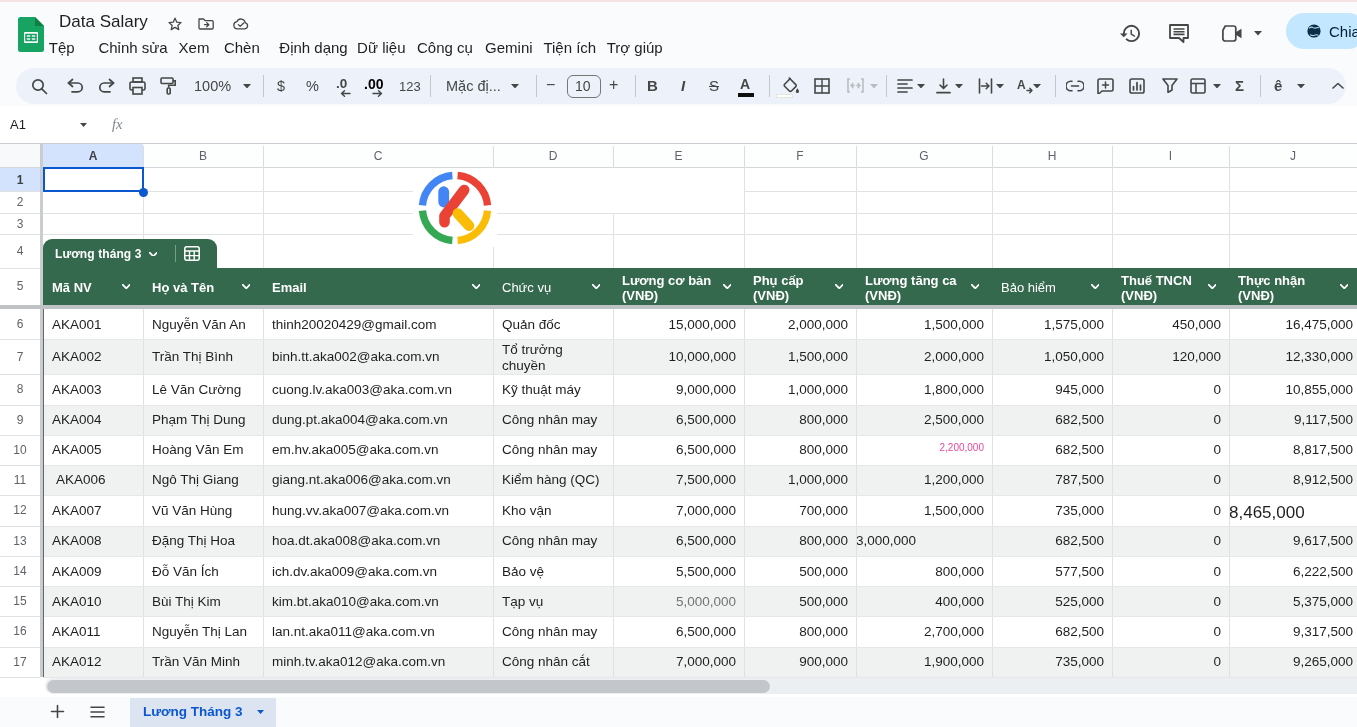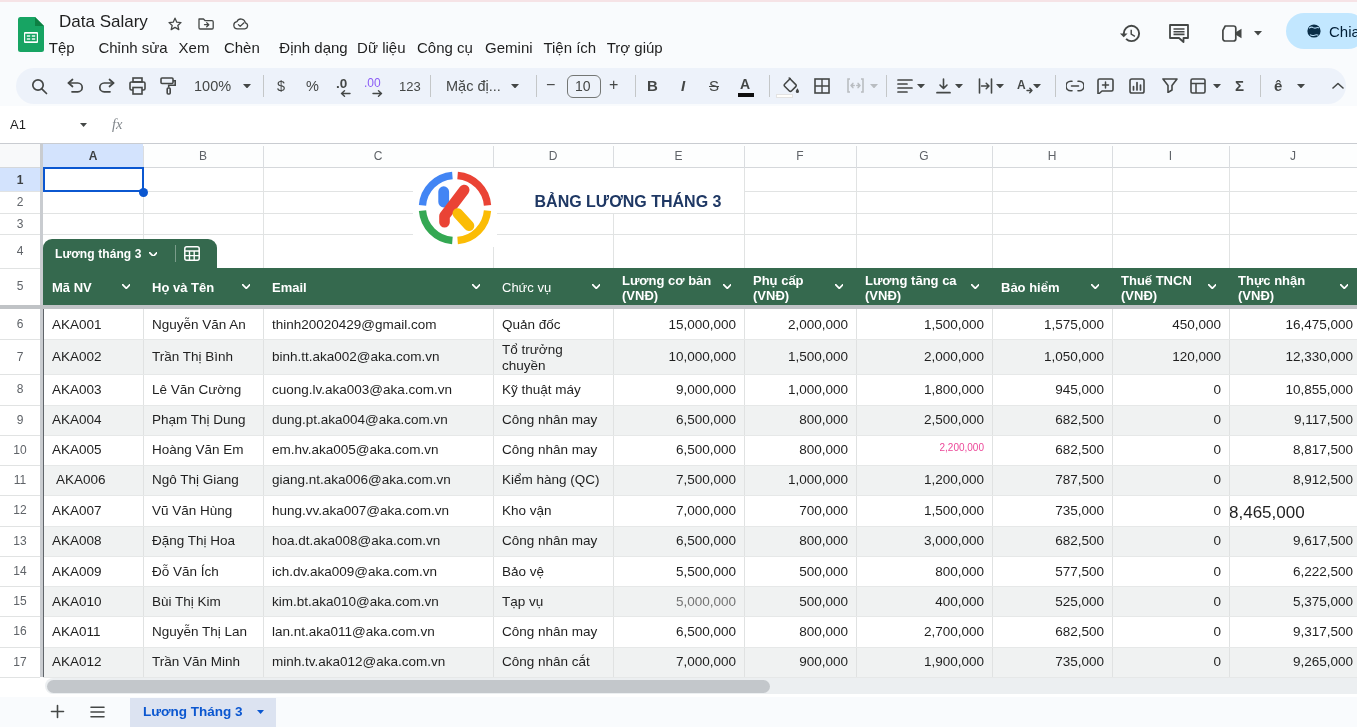--- a/index.html
+++ b/index.html
@@ -92,21 +92,21 @@
 <svg class="ic" style="left:243.0px;top:83.8px" width="8" height="4.5" viewBox="0 0 8 4.5">
       <path d="M0 0 L4.0 4.5 L8 0 Z" fill="#444746"></path>
     </svg>
 <div class="abs" style="left:263px;top:75.0px;width:1px;height:22px;background:#c4c7c8"></div>
 <div class="abs" style="left:277px;top:78px;font-size:14.5px;color:#444746">$</div>
 <div class="abs" style="left:306px;top:78px;font-size:14.5px;color:#444746">%</div>
 <div class="abs" style="left:336px;top:76px;font-size:13.5px;font-weight:700;color:#444746">.0</div>
 <svg class="ic" style="left:340px;top:90px" width="11" height="7" viewBox="0 0 11 7">
       <path d="M10 3.5 H1.5 M4.5 0.8 L1.5 3.5 l3 2.7" fill="none" stroke="#444746" stroke-width="1.4" stroke-linecap="round" stroke-linejoin="round"></path>
     </svg>
-<div class="abs" style="left:364px;top:76px;font-size:12px;font-weight:400;color:#8b5cf6">.00</div>
+<div class="abs" style="left:364px;top:76px;font-size:14px;font-weight:700;color:#000000">.00</div>
 <svg class="ic" style="left:372px;top:90px" width="11" height="7" viewBox="0 0 11 7">
       <path d="M1 3.5 H9.5 M6.5 0.8 L9.5 3.5 l-3 2.7" fill="none" stroke="#444746" stroke-width="1.4" stroke-linecap="round" stroke-linejoin="round"></path>
     </svg>
 <div class="abs" style="left:399px;top:79px;font-size:13px;color:#444746">123</div>
 <div class="abs" style="left:430px;top:75.0px;width:1px;height:22px;background:#c4c7c8"></div>
 <div class="abs" style="left:446px;top:78px;font-size:14.5px;color:#444746">Mặc đị...</div>
 <svg class="ic" style="left:511.0px;top:83.8px" width="8" height="4.5" viewBox="0 0 8 4.5">
       <path d="M0 0 L4.0 4.5 L8 0 Z" fill="#444746"></path>
     </svg>
 <div class="abs" style="left:536px;top:75.0px;width:1px;height:22px;background:#c4c7c8"></div>
@@ -288,21 +288,20 @@
 <path d="M 32.5 2.6 A 32.6 32.6 0 0 1 2.6 32.5" stroke="#fbbc05"></path>
 <path d="M -2.6 32.5 A 32.6 32.6 0 0 1 -32.5 2.6" stroke="#34a853"></path>
 </g>
 <g stroke-linecap="round">
 <path d="M -11.3 -16.3 L -11.3 -6" stroke="#4285f4" stroke-width="10.8"></path>
 <path d="M 9.2 -18 L -10.5 8 L -10.5 14.3" stroke="#ea4335" stroke-width="10.6" stroke-linejoin="round" fill="none"></path>
 <path d="M 2.8 5.5 L 14 17.8" stroke="#fbbc05" stroke-width="10.6"></path>
 </g>
 </g>
     </svg>
-<div class="abs" style="left:454px;top:193px;width:348px;height:20px;text-align:center;font-size:16px;font-weight:700;color:#1f3864">BẢNG LƯƠNG THÁNG 3</div>
 <div class="abs" style="left:43px;top:167px;width:101px;height:24.5px;border:2px solid #0b57d0;background:transparent"></div>
 <div class="abs" style="left:139px;top:187.5px;width:9px;height:9px;border-radius:50%;background:#0b57d0"></div>
 <div class="abs" style="left:43px;top:239px;width:174px;height:29px;background:#35694e;border-radius:9px 9px 0 0"></div>
 <div class="abs" style="left:55px;top:247px;font-size:12px;font-weight:700;color:#fff;letter-spacing:.1px">Lương tháng 3</div>
 <svg class="ic" style="left:148.7px;top:251.6px" width="8.6" height="4.8" viewBox="0 0 8.6 4.8">
       <path d="M0.5 0.5 L4.3 4.3 L8.1 0.5" fill="none" stroke="#fff" stroke-width="1.8" stroke-linecap="round" stroke-linejoin="round"></path>
     </svg>
 <div class="abs" style="left:175px;top:245px;width:1px;height:17px;background:rgba(255,255,255,.35)"></div>
 <svg class="ic" style="left:184px;top:246px" width="16" height="15" viewBox="0 0 16 15">
       <rect x="0.8" y="0.8" width="14.4" height="13.4" rx="2" fill="none" stroke="#fff" stroke-width="1.5"></rect>
@@ -330,21 +329,21 @@
       <path d="M0.5 0.5 L4.3 4.3 L8.1 0.5" fill="none" stroke="#fff" stroke-width="1.75" stroke-linecap="round" stroke-linejoin="round"></path>
     </svg>
 <div class="abs" style="left:753px;top:272.5px;font-size:13px;font-weight:700;color:#fff;line-height:15px">Phụ cấp<br>(VNĐ)</div>
 <svg class="ic" style="left:834.7px;top:284.1px" width="8.6" height="4.8" viewBox="0 0 8.6 4.8">
       <path d="M0.5 0.5 L4.3 4.3 L8.1 0.5" fill="none" stroke="#fff" stroke-width="1.75" stroke-linecap="round" stroke-linejoin="round"></path>
     </svg>
 <div class="abs" style="left:865px;top:272.5px;font-size:13px;font-weight:700;color:#fff;line-height:15px">Lương tăng ca<br>(VNĐ)</div>
 <svg class="ic" style="left:970.7px;top:284.1px" width="8.6" height="4.8" viewBox="0 0 8.6 4.8">
       <path d="M0.5 0.5 L4.3 4.3 L8.1 0.5" fill="none" stroke="#fff" stroke-width="1.75" stroke-linecap="round" stroke-linejoin="round"></path>
     </svg>
-<div class="abs" style="left:1001px;top:279.5px;font-size:13px;font-weight:700;color:#fff">Bảo hiểm</div>
+<div class="abs" style="left:1001px;top:279.5px;font-size:13px;font-weight:400;color:#fff">Bảo hiểm</div>
 <svg class="ic" style="left:1090.7px;top:284.1px" width="8.6" height="4.8" viewBox="0 0 8.6 4.8">
       <path d="M0.5 0.5 L4.3 4.3 L8.1 0.5" fill="none" stroke="#fff" stroke-width="1.75" stroke-linecap="round" stroke-linejoin="round"></path>
     </svg>
 <div class="abs" style="left:1121px;top:272.5px;font-size:13px;font-weight:700;color:#fff;line-height:15px">Thuế TNCN<br>(VNĐ)</div>
 <svg class="ic" style="left:1207.7px;top:284.1px" width="8.6" height="4.8" viewBox="0 0 8.6 4.8">
       <path d="M0.5 0.5 L4.3 4.3 L8.1 0.5" fill="none" stroke="#fff" stroke-width="1.75" stroke-linecap="round" stroke-linejoin="round"></path>
     </svg>
 <div class="abs" style="left:1238px;top:272.5px;font-size:13px;font-weight:700;color:#fff;line-height:15px">Thực nhận<br>(VNĐ)</div>
 <svg class="ic" style="left:1339.7px;top:284.1px" width="8.6" height="4.8" viewBox="0 0 8.6 4.8">
       <path d="M0.5 0.5 L4.3 4.3 L8.1 0.5" fill="none" stroke="#fff" stroke-width="1.75" stroke-linecap="round" stroke-linejoin="round"></path>
@@ -427,21 +426,21 @@
 <div class="abs" style="left:992px;top:502.8px;width:112px;text-align:right;font-size:13.5px;color:#1f1f1f">735,000</div>
 <div class="abs" style="left:1112px;top:502.8px;width:109px;text-align:right;font-size:13.5px;color:#1f1f1f">0</div>
 <div class="abs" style="left:1229px;top:502.8px;width:124px;text-align:left;font-size:17px;color:#1f1f1f">8,465,000</div>
 <div class="abs" style="left:43px;top:525.5px;width:1314px;height:30.5px;background:#f0f2f2"></div>
 <div class="abs" style="left:52px;top:533.2px;font-size:13.5px;color:#1f1f1f">AKA008</div>
 <div class="abs" style="left:152px;top:533.2px;font-size:13.5px;color:#1f1f1f">Đặng Thị Hoa</div>
 <div class="abs" style="left:272px;top:533.2px;font-size:13.5px;color:#1f1f1f">hoa.dt.aka008@aka.com.vn</div>
 <div class="abs" style="left:502px;top:533.2px;font-size:13.5px;color:#1f1f1f">Công nhân may</div>
 <div class="abs" style="left:613px;top:533.2px;width:123px;text-align:right;font-size:13.5px;color:#1f1f1f">6,500,000</div>
 <div class="abs" style="left:744px;top:533.2px;width:104px;text-align:right;font-size:13.5px;color:#1f1f1f">800,000</div>
-<div class="abs" style="left:856px;top:533.2px;width:128px;text-align:right;font-size:13.5px;color:#1f1f1f">3,000,000</div>
+<div class="abs" style="left:856px;top:533.2px;width:128px;text-align:left;font-size:13.5px;color:#1f1f1f">3,000,000</div>
 <div class="abs" style="left:992px;top:533.2px;width:112px;text-align:right;font-size:13.5px;color:#1f1f1f">682,500</div>
 <div class="abs" style="left:1112px;top:533.2px;width:109px;text-align:right;font-size:13.5px;color:#1f1f1f">0</div>
 <div class="abs" style="left:1229px;top:533.2px;width:124px;text-align:right;font-size:13.5px;color:#1f1f1f">9,617,500</div>
 <div class="abs" style="left:43px;top:556.0px;width:1314px;height:30.0px;background:#ffffff"></div>
 <div class="abs" style="left:52px;top:563.5px;font-size:13.5px;color:#1f1f1f">AKA009</div>
 <div class="abs" style="left:152px;top:563.5px;font-size:13.5px;color:#1f1f1f">Đỗ Văn Ích</div>
 <div class="abs" style="left:272px;top:563.5px;font-size:13.5px;color:#1f1f1f">ich.dv.aka009@aka.com.vn</div>
 <div class="abs" style="left:502px;top:563.5px;font-size:13.5px;color:#1f1f1f">Bảo vệ</div>
 <div class="abs" style="left:613px;top:563.5px;width:123px;text-align:right;font-size:13.5px;color:#1f1f1f">5,500,000</div>
 <div class="abs" style="left:744px;top:563.5px;width:104px;text-align:right;font-size:13.5px;color:#1f1f1f">500,000</div>

